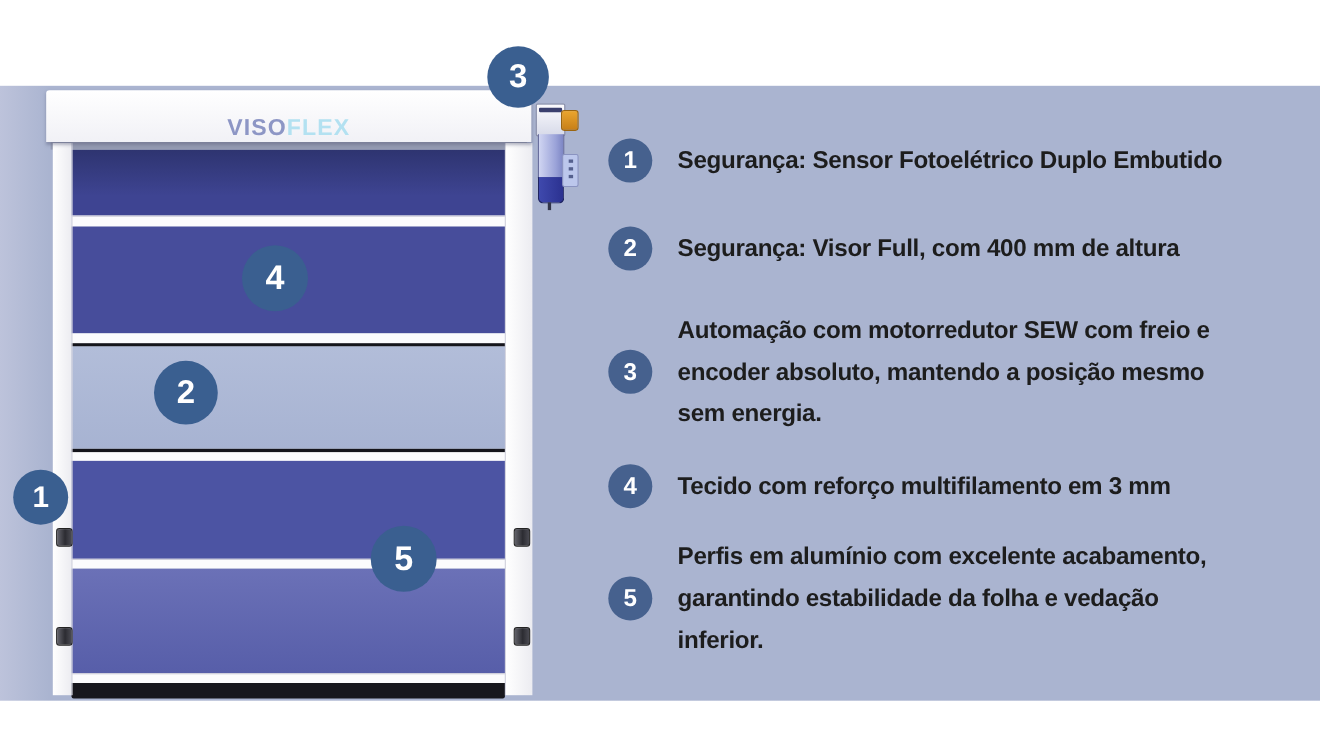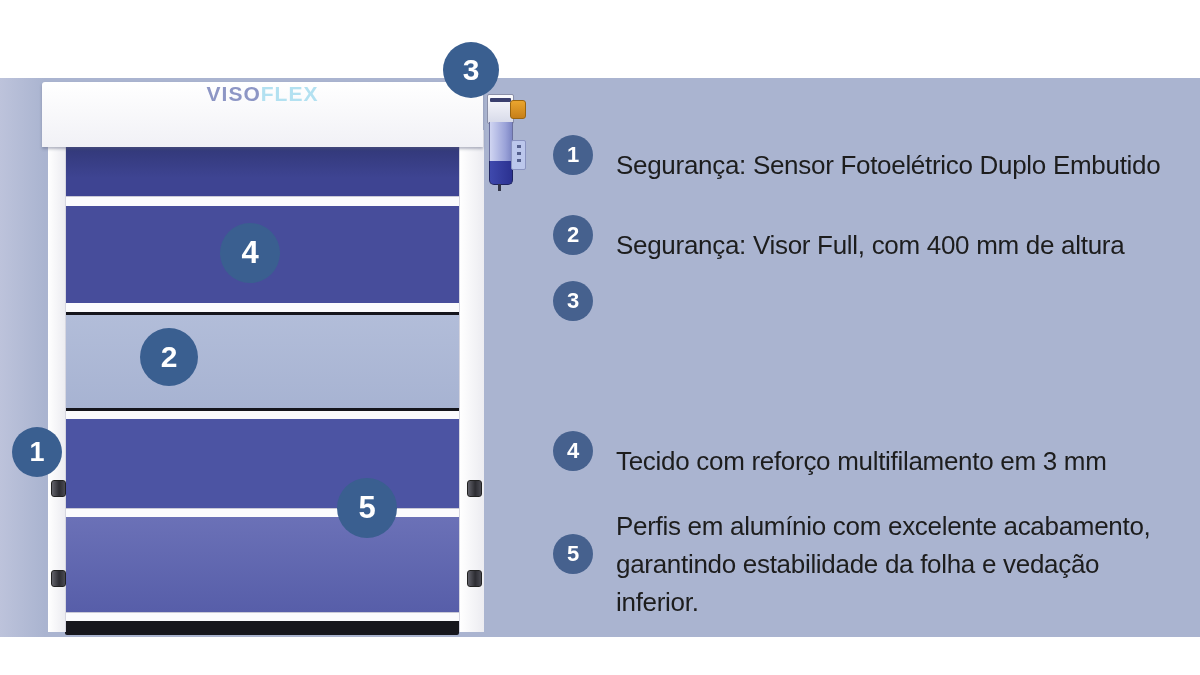--- a/index.html
+++ b/index.html
@@ -9,25 +9,25 @@
     font-family:"Liberation Sans", sans-serif;
   }
   
   .band{
     position:absolute;left:0;top:78px;width:1200px;height:559px;
     background:linear-gradient(to right, var(--band-edge,#bdc3db) 0px, var(--band,#aab4d0) 45px, var(--band,#aab4d0) 100%);
   }
   
   .door{position:absolute;left:0;top:0;width:600px;height:675px;}
   .header-box{
-    position:absolute;left:42px;top:82px;width:441px;height:65px;
+    position:absolute;left:42px;top:82px;width:441px;height:47px;
     background:linear-gradient(#ffffff,#f1f1f6);
     border-radius:3px 3px 0 0;
     box-shadow:0 2px 3px rgba(90,95,125,.45);
-    display:flex;align-items:flex-start;justify-content:center;
+    display:flex;align-items:flex-end;justify-content:center;
     z-index:2;
   }
   .logo{font-size:21px;font-weight:bold;letter-spacing:1px;}
   .logo .viso{color:var(--logo-viso,#8d96c5);}
   .logo .flex{color:var(--logo-flex,#b3e1f1);}
   .header-shadow{
     position:absolute;left:46px;top:129px;width:433px;height:7px;
     background:#959bb2;z-index:1;
   }
   .rail{
@@ -104,22 +104,22 @@
   .li-3{top:281px;}
   .li-4{top:422px;}
   .li-5{top:487px;}
   .num{
     width:40px;height:40px;border-radius:50%;flex:none;
     background:var(--circle-list,#46618e);color:#fff;
     font-size:22px;font-weight:bold;
     display:flex;align-items:center;justify-content:center;
   }
   .txt{
-    font-size:26px;font-weight:normal;color:var(--text,#1d1d1d);
-    line-height:38px;letter-spacing:-0.3px;white-space:pre;margin-top:20px;
+    font-size:22px;font-weight:bold;color:var(--text,#1d1d1d);
+    line-height:38px;letter-spacing:-0.3px;white-space:pre;
   }
 </style>
 </head>
 <body>
 
 <div class="band"></div>
 
 <div class="door">
 
   <div class="header-shadow"></div>
@@ -174,20 +174,23 @@
 <div class="legend-item li-1">
   <div class="num">1</div>
   <div class="txt">Segurança: Sensor Fotoelétrico Duplo Embutido</div>
 </div>
 <div class="legend-item li-2">
   <div class="num">2</div>
   <div class="txt">Segurança: Visor Full, com 400 mm de altura</div>
 </div>
 <div class="legend-item li-3">
   <div class="num">3</div>
+  <div class="txt">Automação com motorredutor SEW com freio e
+encoder absoluto, mantendo a posição mesmo
+sem energia.</div>
 </div>
 <div class="legend-item li-4">
   <div class="num">4</div>
   <div class="txt">Tecido com reforço multifilamento em 3 mm</div>
 </div>
 <div class="legend-item li-5">
   <div class="num">5</div>
   <div class="txt">Perfis em alumínio com excelente acabamento,
 garantindo estabilidade da folha e vedação
 inferior.</div>

